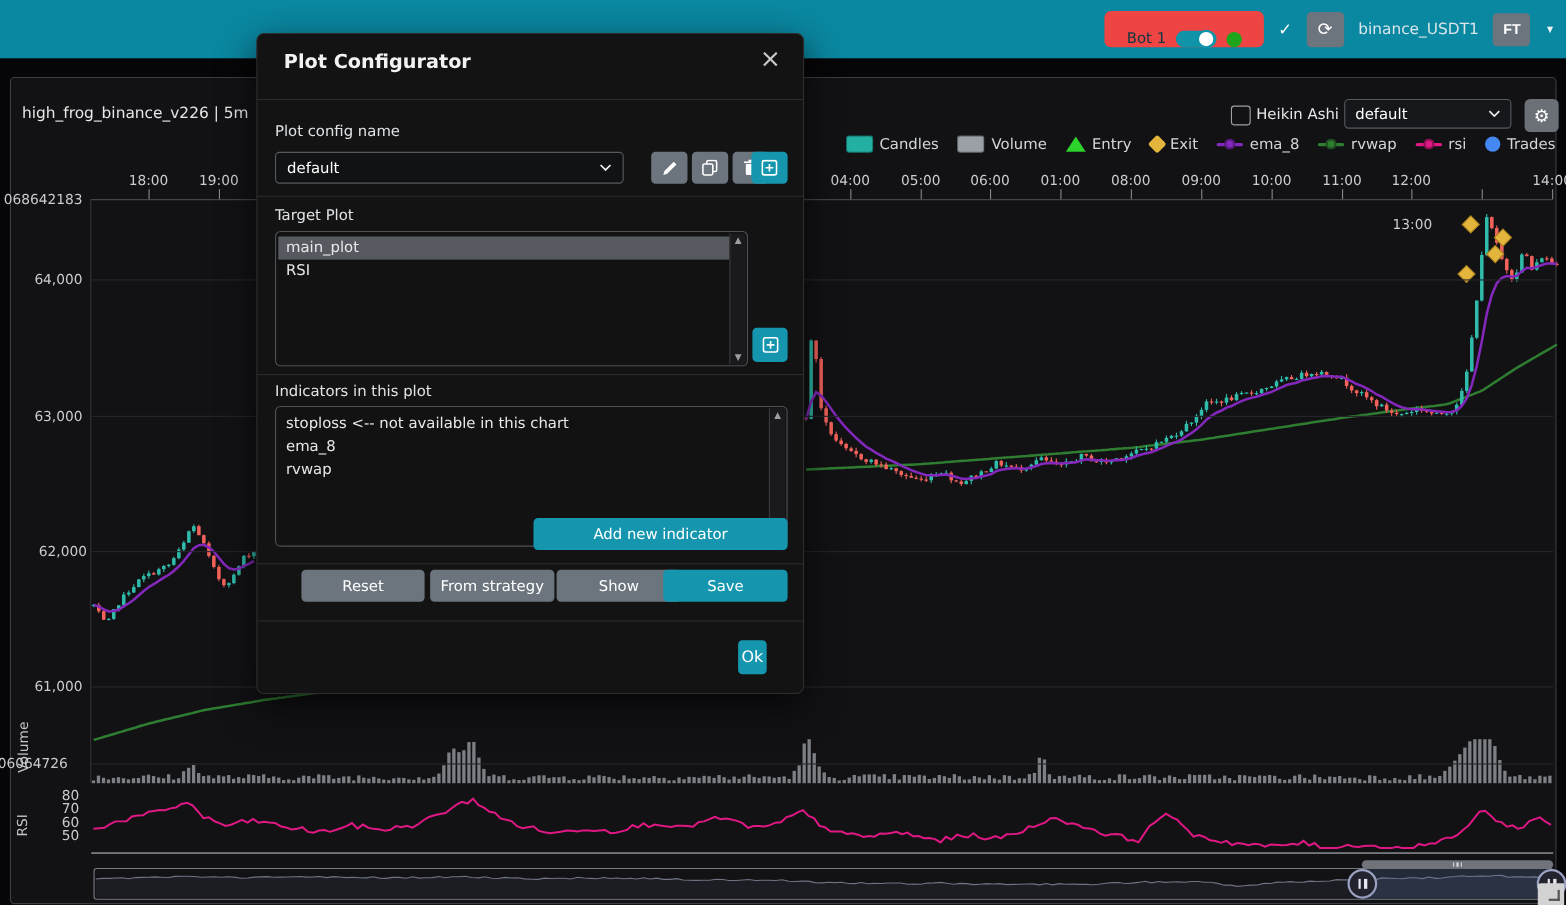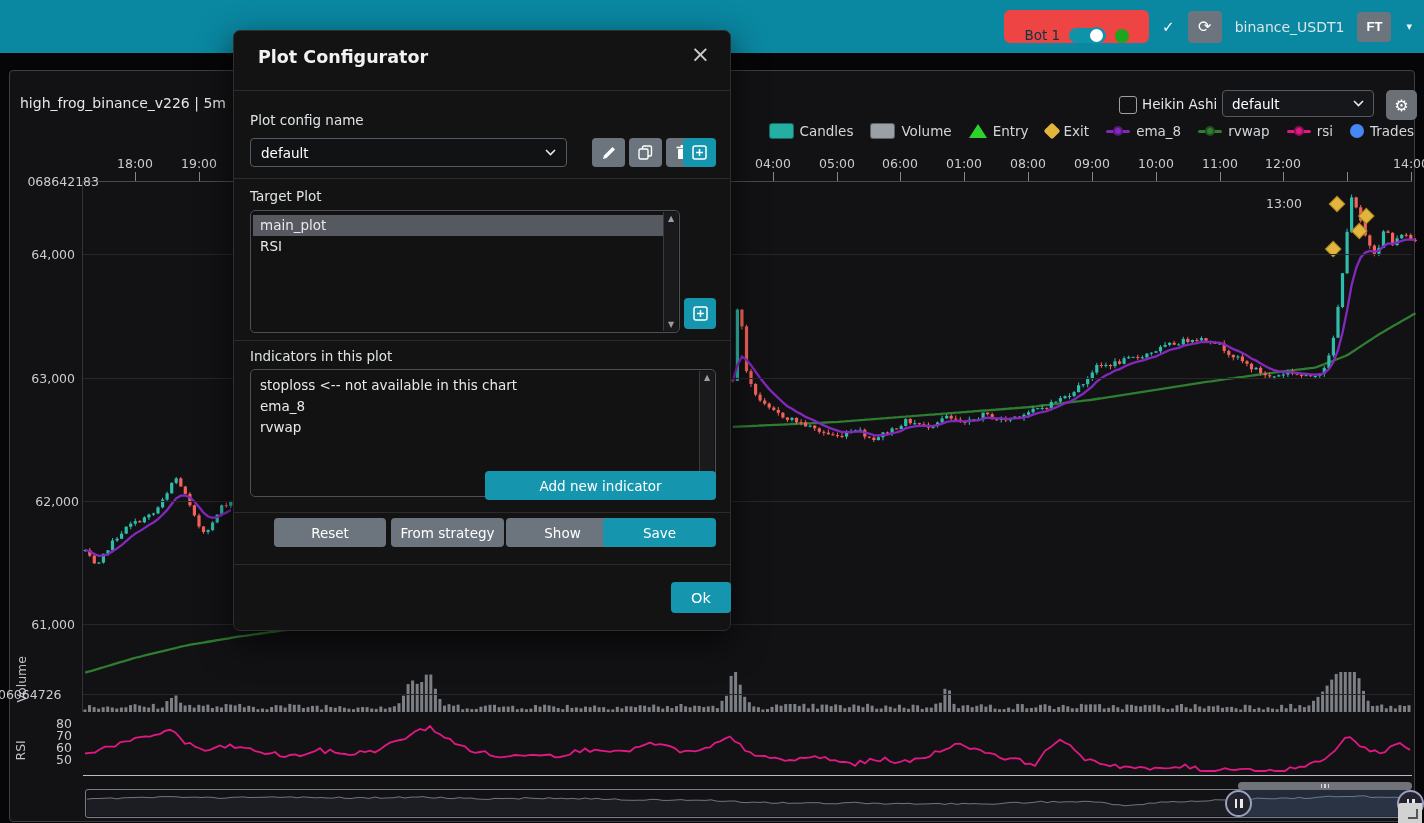--- a/index.html
+++ b/index.html
@@ -842,21 +842,21 @@
     <div class="xlab" style="left: 1220px;">11:00</div>
     <div class="xtick" style="left: 1220px;"></div>
     <div class="xlab" style="left: 1283px;">12:00</div>
     <div class="xtick" style="left: 1283px;"></div>
     <div class="xlab" style="left: 1284px; margin-top: 40px;">13:00</div>
     <div class="xtick" style="left: 1347px;"></div>
     <div class="xlab" style="left: 1411px;">14:00</div>
     <div class="xtick" style="left: 1411px;"></div>
   </div>
 <div id="y-axis-labels">
-    <div class="ylab" style="left: 0px; top: 181px; padding-left: 24px;">068642183</div>
+    <div class="ylab" style="left: 0px; top: 181px;">068642183</div>
     <div class="ylab" style="left: 0px; top: 254px;">64,000</div>
     <div class="ylab" style="left: 0px; top: 378px;">63,000</div>
     <div class="ylab" style="left: 4px; top: 501px;">62,000</div>
     <div class="ylab" style="left: 0px; top: 624px;">61,000</div>
   </div>
 
 <div class="rot-label" style="left:-4px;top:670px;width:50px">Volume</div>
 <div class="ylab" style="left:-10px;width:70px;top:694px">306064726</div>
 <div class="rot-label" style="left:5px;top:738px;width:30px">RSI</div>
 <div id="rsi-ticks">
@@ -976,14 +976,14 @@
 
   <button class="m-btn b-teal" style="left:251px;top:440px;width:231px;height:29px">Add new indicator</button>
   <div class="m-hr" style="top:481px"></div>
 
   <button class="m-btn b-gray" style="left:20px;top:487px;width:112px;height:29px">Reset</button>
   <button class="m-btn b-gray" style="left:137px;top:487px;width:113px;height:29px">From strategy</button>
   <button class="m-btn b-gray" style="left:252px;top:487px;width:113px;height:29px">Show</button>
   <button class="m-btn b-teal" style="left:369px;top:487px;width:113px;height:29px">Save</button>
 
   <div class="m-hr" style="top:533px"></div>
-  <button class="m-btn b-teal" style="left:437px;top:551px;width:60px;height:31px;font-size:14.5px">Ok</button>
+  <button class="m-btn b-teal" style="left:437px;top:551px;width:26px;height:31px;font-size:14.5px">Ok</button>
 </div>
 
 </body></html>

